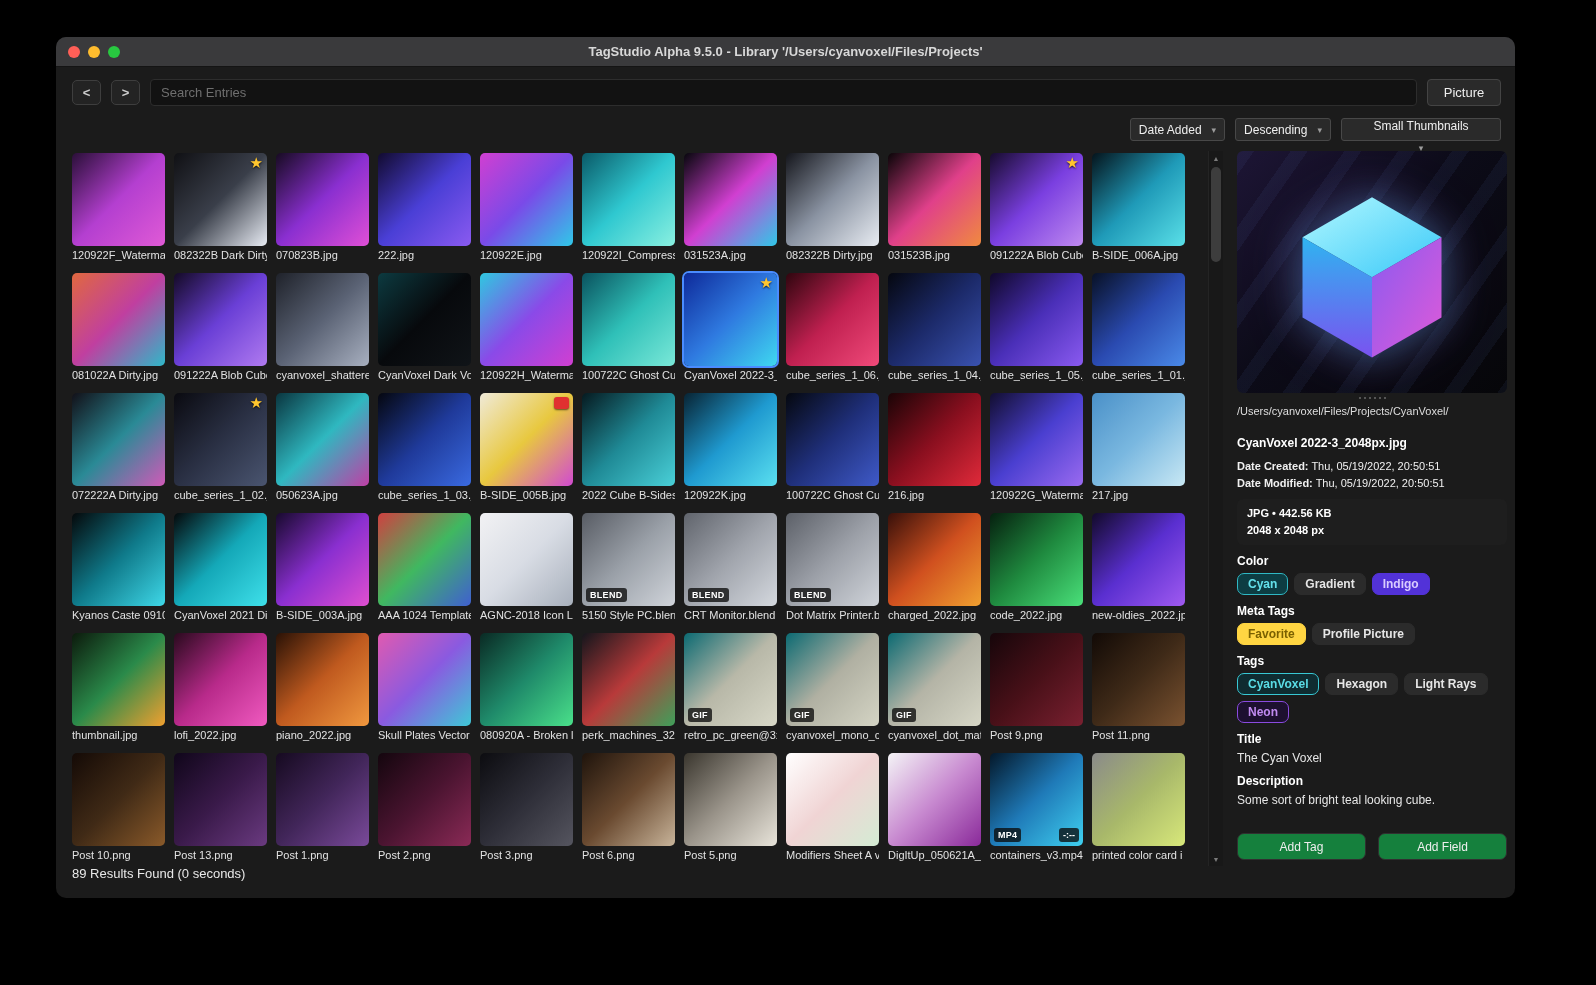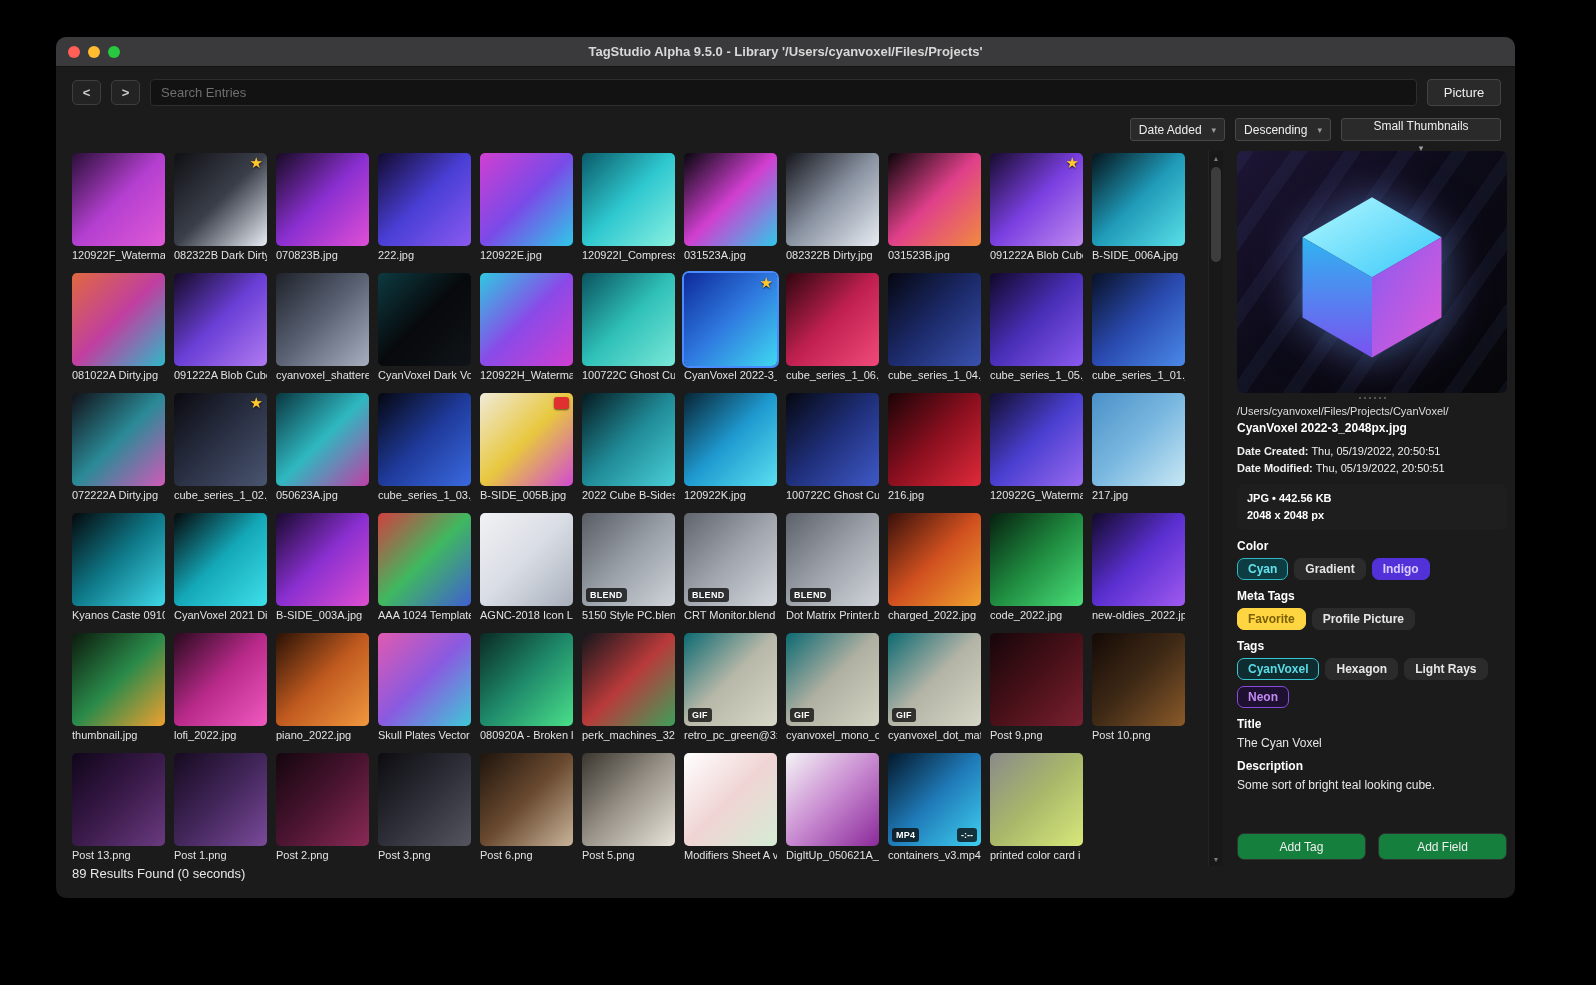--- a/index.html
+++ b/index.html
@@ -67,21 +67,21 @@
   .preview { height:242px; border-radius:6px; overflow:hidden; position:relative; flex:0 0 auto;
              background:linear-gradient(135deg,#1d1535 0%, #0c0b18 45%, #060609 100%);
              display:flex; align-items:center; justify-content:center; }
   .preview .rays { position:absolute; inset:0;
              background:repeating-linear-gradient(125deg, rgba(120,160,255,.06) 0 14px, rgba(0,0,0,0) 14px 44px); }
   .preview svg { position:relative; filter:drop-shadow(0 0 20px rgba(70,200,255,.35)) drop-shadow(0 0 26px rgba(200,80,240,.22)); }
   .grip { height:9px; display:flex; align-items:center; justify-content:center; gap:3px; }
   .grip i { width:2px; height:2px; background:#6a6a6a; border-radius:50%; display:block; }
 
   .path { font-size:11px; color:#dedede; line-height:1.4; word-break:break-all; margin-top:2px; }
-  .fname-big { font-size:12px; font-weight:bold; color:#fff; margin-top:2px; }
+  .fname-big { font-size:12px; font-weight:bold; color:#fff; margin-top:17px; }
   .dates { margin-top:8px; font-size:11px; color:#f0f0f0; line-height:1.5; }
   .dates b { font-weight:bold; }
   .fileinfo { margin-top:8px; background:#1e1e1e; border-radius:6px; padding:6px 10px;
               font-size:11px; font-weight:bold; color:#fff; line-height:1.55; }
 
   .field { margin-top:9px; }
   .section-h { font-size:12px; font-weight:bold; color:#fff; margin-bottom:5px; }
   .pills { display:flex; flex-wrap:wrap; gap:6px; }
   .pill { font-size:12px; font-weight:bold; padding:3px 10px; border-radius:7px; border:1px solid transparent; cursor:pointer; }
   .field-value { font-size:12px; color:#e6e6e6; }
@@ -363,20 +363,24 @@
           </div>
           <div class="cell">
             <div class="thumb" style="background: linear-gradient(135deg, rgb(12, 106, 114), rgb(180, 180, 166), rgb(214, 214, 198));">
               <span class="fmt">GIF</span>
             </div>
             <div class="fname">cyanvoxel_dot_mat</div>
           </div>
           <div class="cell">
             <div class="thumb" style="background: linear-gradient(135deg, rgb(22, 6, 10), rgb(72, 16, 24), rgb(122, 32, 48));"></div>
             <div class="fname">Post 9.png</div>
+          </div>
+          <div class="cell">
+            <div class="thumb" style="background: linear-gradient(135deg, rgb(18, 10, 6), rgb(63, 42, 24), rgb(122, 82, 48));"></div>
+            <div class="fname">Post 11.png</div>
           </div>
           <div class="cell">
             <div class="thumb" style="background: linear-gradient(135deg, rgb(20, 10, 6), rgb(64, 42, 22), rgb(138, 90, 42));"></div>
             <div class="fname">Post 10.png</div>
           </div>
           <div class="cell">
             <div class="thumb" style="background: linear-gradient(135deg, rgb(16, 6, 26), rgb(58, 26, 74), rgb(106, 58, 128));"></div>
             <div class="fname">Post 13.png</div>
           </div>
           <div class="cell">

